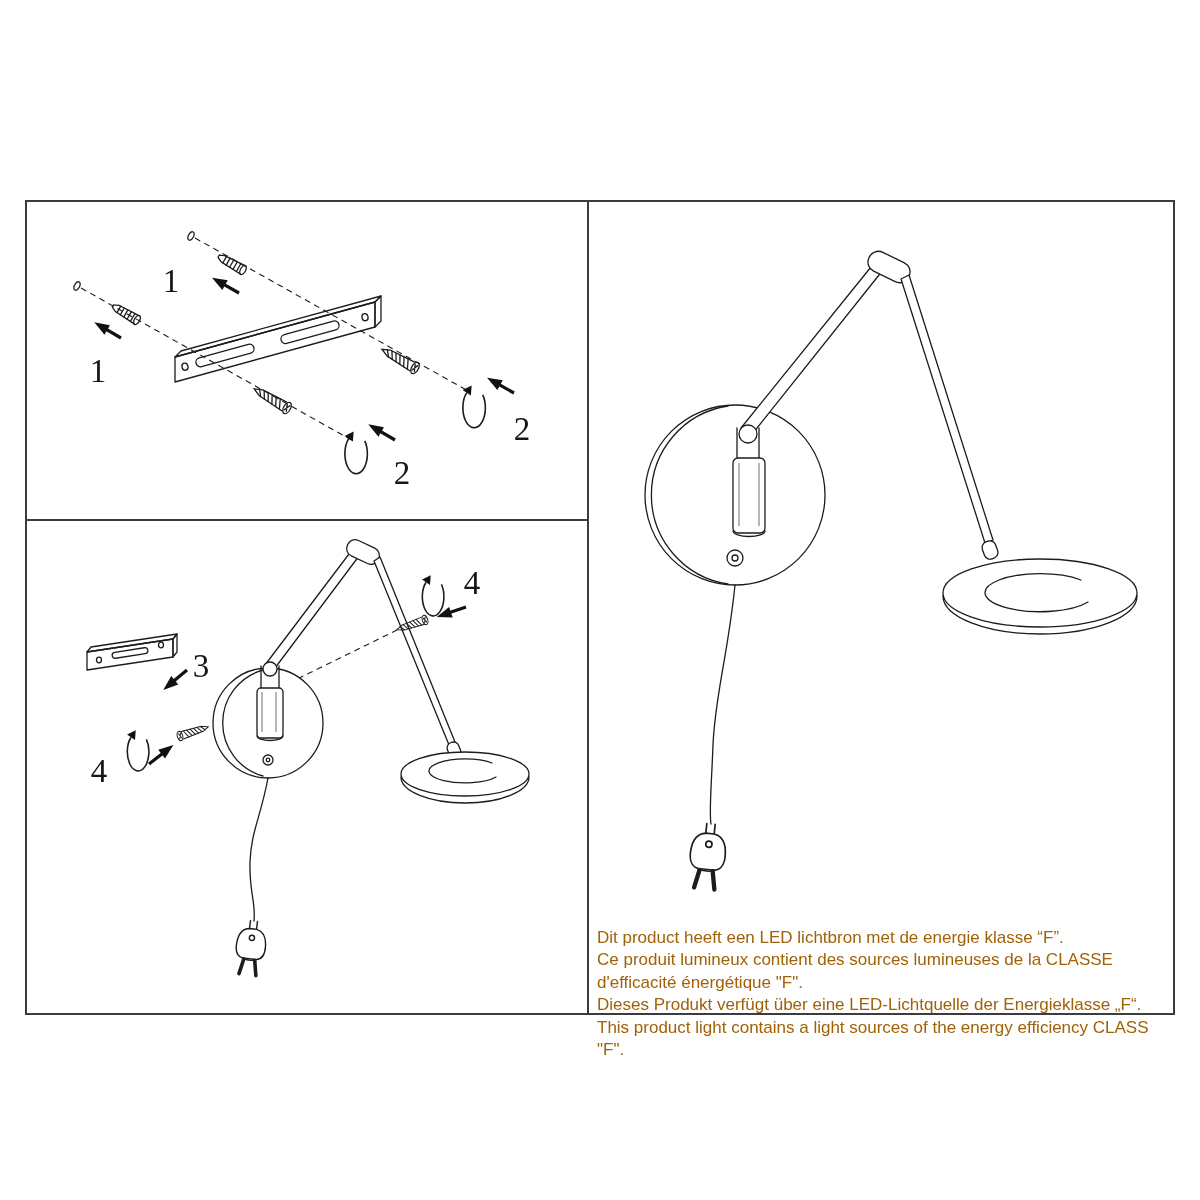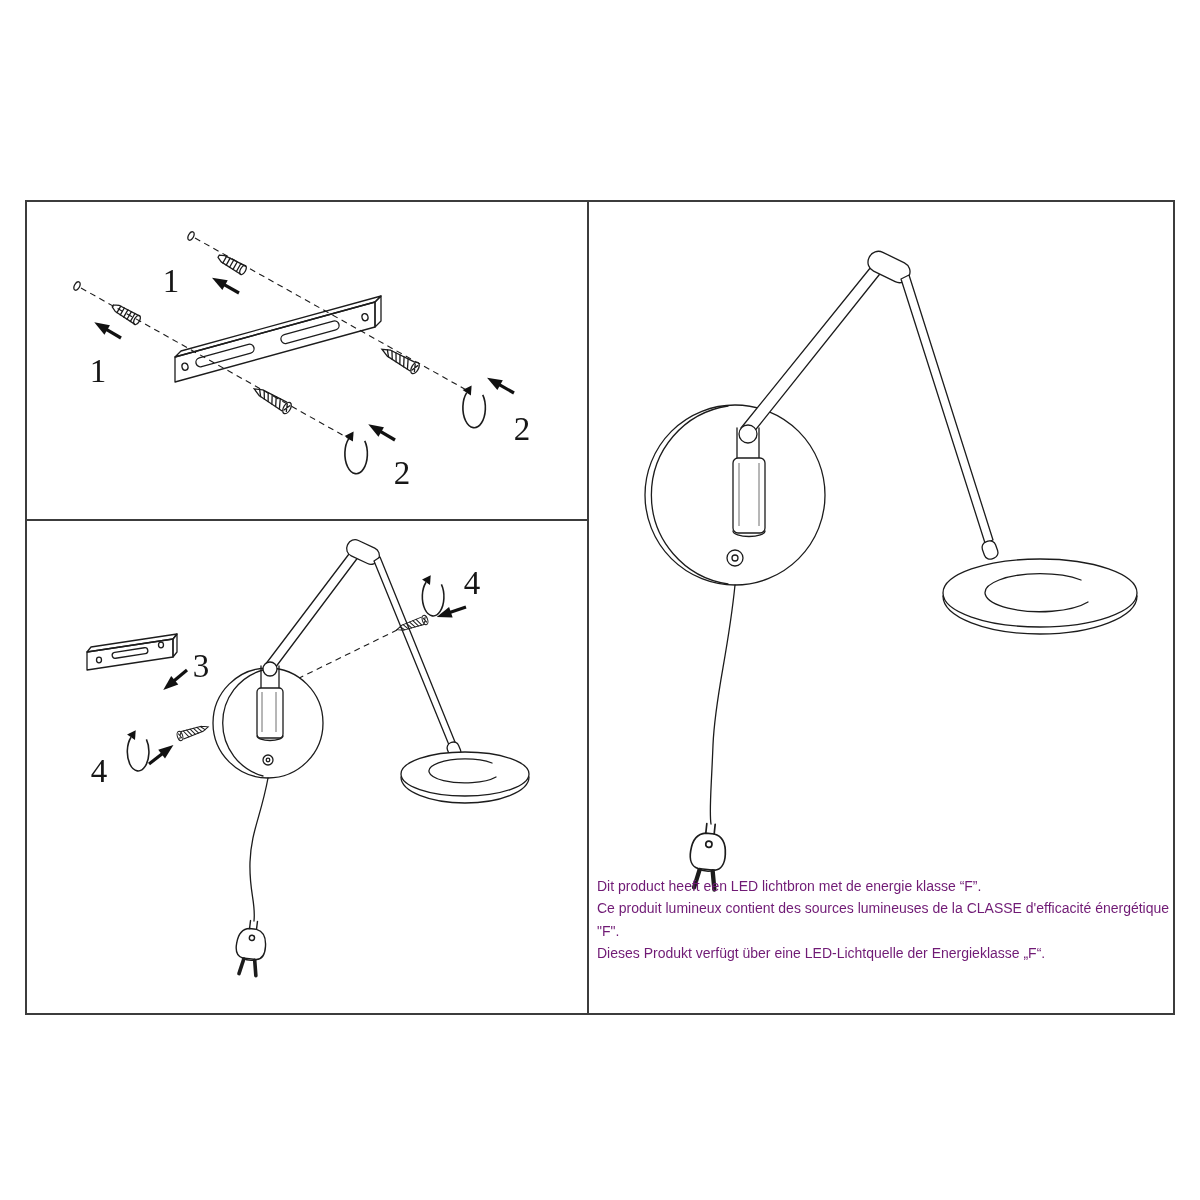--- a/index.html
+++ b/index.html
@@ -8,21 +8,21 @@
   .page{position:absolute;inset:0;background:#fff}
   svg.panel{position:absolute}
   .frame{position:absolute;left:25px;top:200px;width:1150px;height:815px;border:2px solid #3c3c3c;pointer-events:none}
   .divider-v{position:absolute;left:587px;top:200px;width:0;height:815px;border-left:2px solid #3c3c3c;pointer-events:none}
   .divider-h{position:absolute;left:25px;top:519px;width:563px;height:0;border-top:2px solid #3c3c3c;pointer-events:none}
   .ln{fill:none;stroke:#1c1c1c;stroke-width:1.3;stroke-linecap:round;stroke-linejoin:round}
   .lnf{fill:#fff;stroke:#1c1c1c;stroke-width:1.3;stroke-linecap:round;stroke-linejoin:round}
   .thin{fill:none;stroke:#4a4a4a;stroke-width:0.8}
   .dash{fill:none;stroke:#1c1c1c;stroke-width:1.1;stroke-dasharray:6 4.5}
   .num{font-family:"Liberation Serif",serif;font-size:33px;fill:#161616}
-  .notes{position:absolute;left:597px;top:875px;width:574px;color:#701a75;font-size:14px;line-height:22.4px}
+  .notes{position:absolute;left:597px;top:927px;width:574px;color:#a16207;font-size:17px;line-height:22.4px}
 </style>
 </head>
 <body>
 
 <div class="page">
 
   <svg width="0" height="0" style="position:absolute" aria-hidden="true">
     <defs>
       <g id="sym-arrow">
         <path d="M 0,0 L 18,0" stroke="#111" stroke-width="3.2" fill="none"></path>
@@ -220,19 +220,20 @@
       <g transform="translate(123,624) rotate(6) scale(1.2)">
           <use href="#sym-plug"></use>
         </g>
     </g>
   </svg>
 
   <div class="notes">
     <div>Dit product heeft een LED lichtbron met de energie klasse “F”.</div>
     <div>Ce produit lumineux contient des sources lumineuses de la CLASSE d'efficacité énergétique "F".</div>
     <div>Dieses Produkt verfügt über eine LED-Lichtquelle der Energieklasse „F“.</div>
+    <div>This product light contains a light sources of the energy efficiency CLASS "F".</div>
   </div>
 
   <div class="frame"></div>
   <div class="divider-v"></div>
   <div class="divider-h"></div>
 
 </div>
 
 </body></html>

